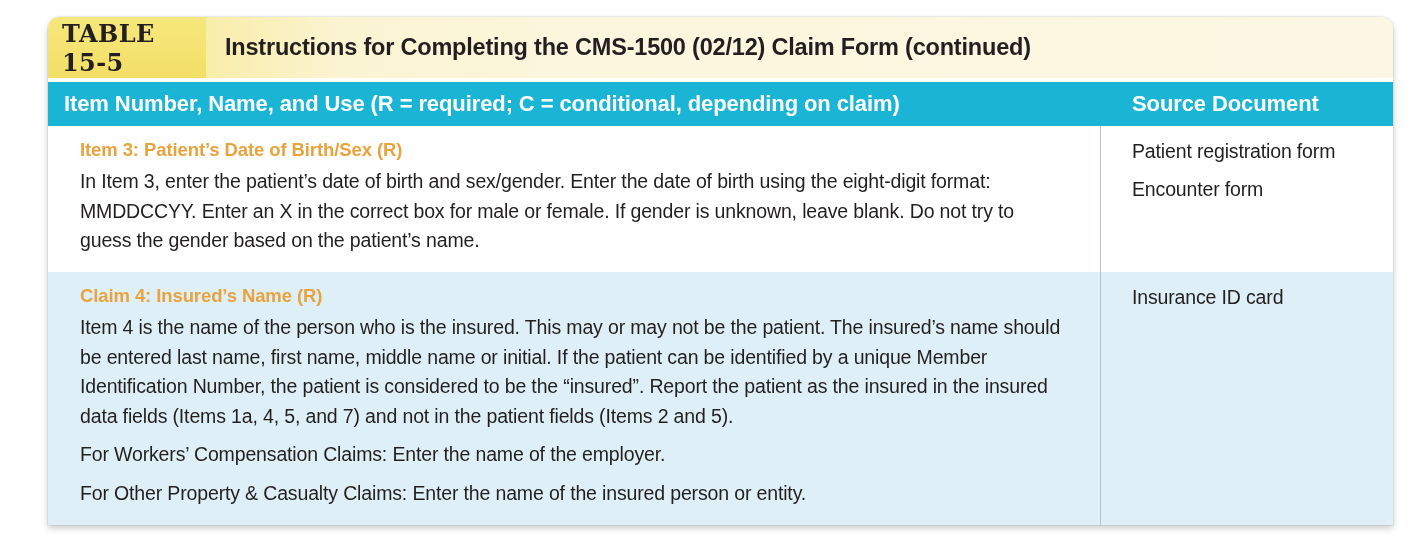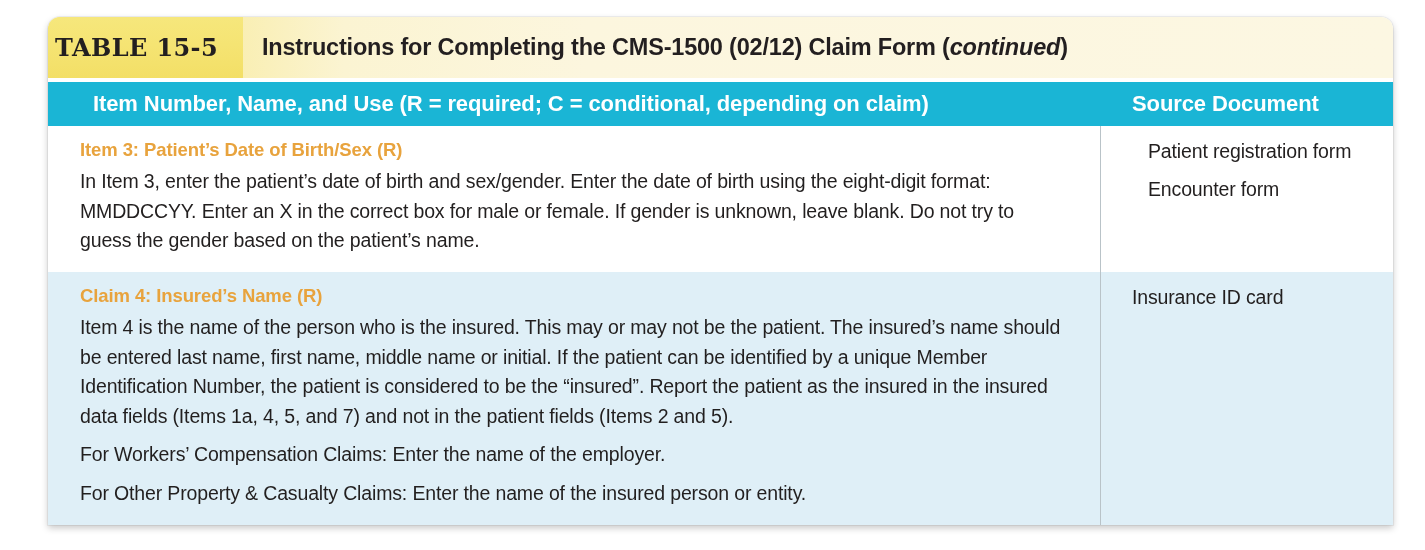--- a/index.html
+++ b/index.html
@@ -37,25 +37,25 @@
   
   .caption-bar {
     position: relative;
     height: 61px;
     display: flex;
     align-items: stretch;
     background: linear-gradient(to right, #f7e98d 0%, #f9edaa 12%, #fbf4d2 22%, #fcf6de 40%, #fcf7e2 100%);
     border-radius: 10px 10px 0 0;
   }
   .caption-badge {
-    width: 195px;
+    width: 158px;
     display: flex;
     align-items: center;
     justify-content: flex-start;
-    padding-left: 7px;
+    padding-left: 14px;
     box-sizing: border-box;
     background: linear-gradient(to bottom, #f6e77c 0%, #f5e473 45%, #f3df66 100%);
     border-radius: 10px 0 0 0;
     font-family: "DejaVu Serif", serif;
     font-weight: bold;
     font-size: 24px;
     letter-spacing: 0.4px;
     color: #231f20;
   }
   .caption-title {
@@ -63,41 +63,40 @@
     display: flex;
     align-items: center;
     padding-left: 19px;
     font-size: 23.5px;
     font-weight: bold;
     color: #231f20;
     letter-spacing: -0.2px;
     white-space: nowrap;
   }
   .caption-title .cont {
-    font-style: italic;
     font-weight: bold;
   }
 
   
   .caption-gap {
     height: 4px;
     background: #ffffff;
   }
 
   
   .col-header {
     display: flex;
     background: #1ab5d5;
     height: 44px;
     align-items: center;
   }
   .col-header .ch-main {
     width: 1053px;
     box-sizing: border-box;
-    padding-left: 45px;
+    padding-left: 16px;
     color: #ffffff;
     font-size: 22px;
     font-weight: bold;
     letter-spacing: -0.1px;
     white-space: nowrap;
   }
   .col-header .ch-src {
     flex: 1;
     box-sizing: border-box;
     padding-left: 31px;
@@ -107,21 +106,21 @@
     letter-spacing: -0.1px;
     white-space: nowrap;
   }
 
   
   .row {
     display: flex;
     align-items: stretch;
   }
   .row.alt { background: #dfeff7; }
-  .row.plain { background: #ffffff; gap: 16px; }
+  .row.plain { background: #ffffff; }
 
   .cell-main {
     width: 1053px;
     box-sizing: border-box;
     padding: 9px 32px 14px 32px;
     border-right: 1px solid #b9c3c8;
   }
   .cell-src {
     flex: 1;
     box-sizing: border-box;

